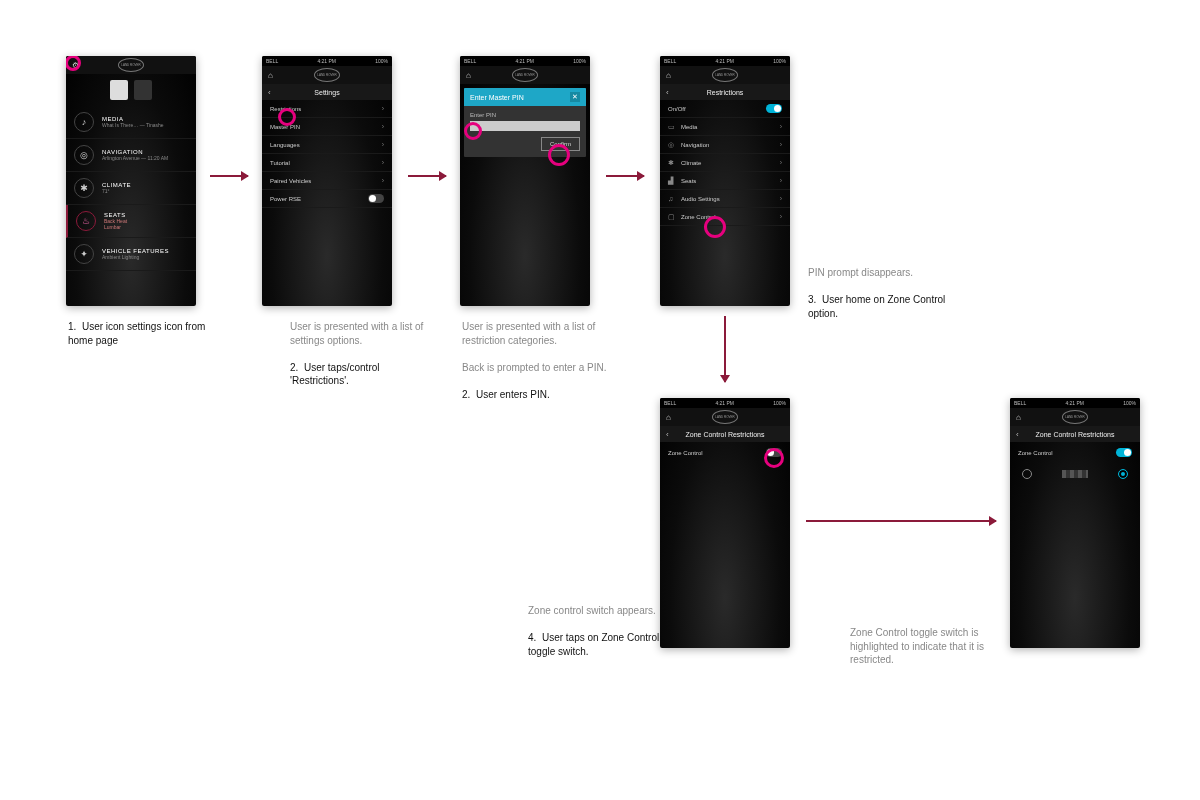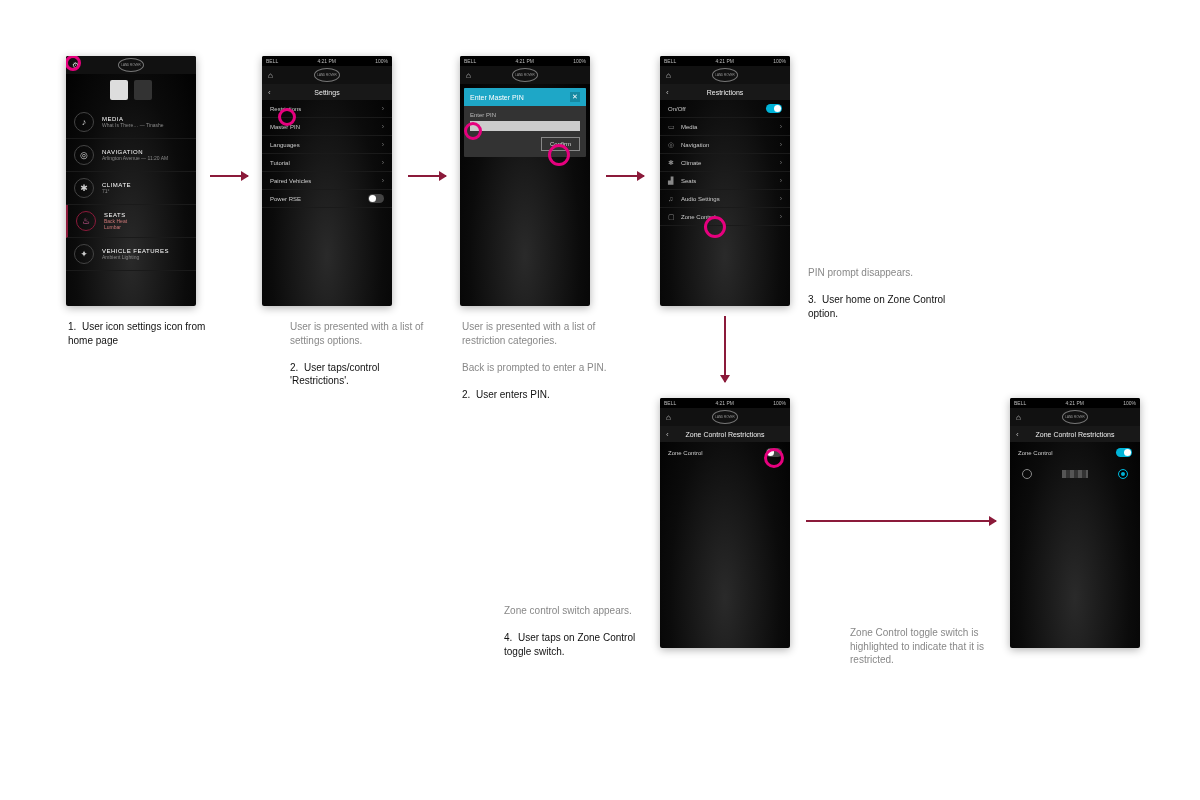--- a/index.html
+++ b/index.html
@@ -384,19 +384,19 @@
 </div>
 <div class="caption" style="left:462px; top:320px;">
   <span class="em">User is presented with a list of restriction categories.</span><br><br>
   <span class="em">Back is prompted to enter a PIN.</span><br><br>
   2.&nbsp; <span>User enters PIN.</span>
 </div>
 <div class="caption" style="left:808px; top:266px;">
   <span class="em">PIN prompt disappears.</span><br><br>
   3.&nbsp; <span>User home on Zone Control option.</span>
 </div>
-<div class="caption" style="left:504px; top:604px; max-width:150px;">
+<div class="caption" style="left:528px; top:604px; max-width:150px;">
   <span class="em">Zone control switch appears.</span><br><br>
   4.&nbsp; <span>User taps on Zone Control toggle switch.</span>
 </div>
 <div class="caption" style="left:850px; top:626px; max-width:150px;">
   <span class="em">Zone Control toggle switch is highlighted to indicate that it is restricted.</span>
 </div>
 
 </body></html>

